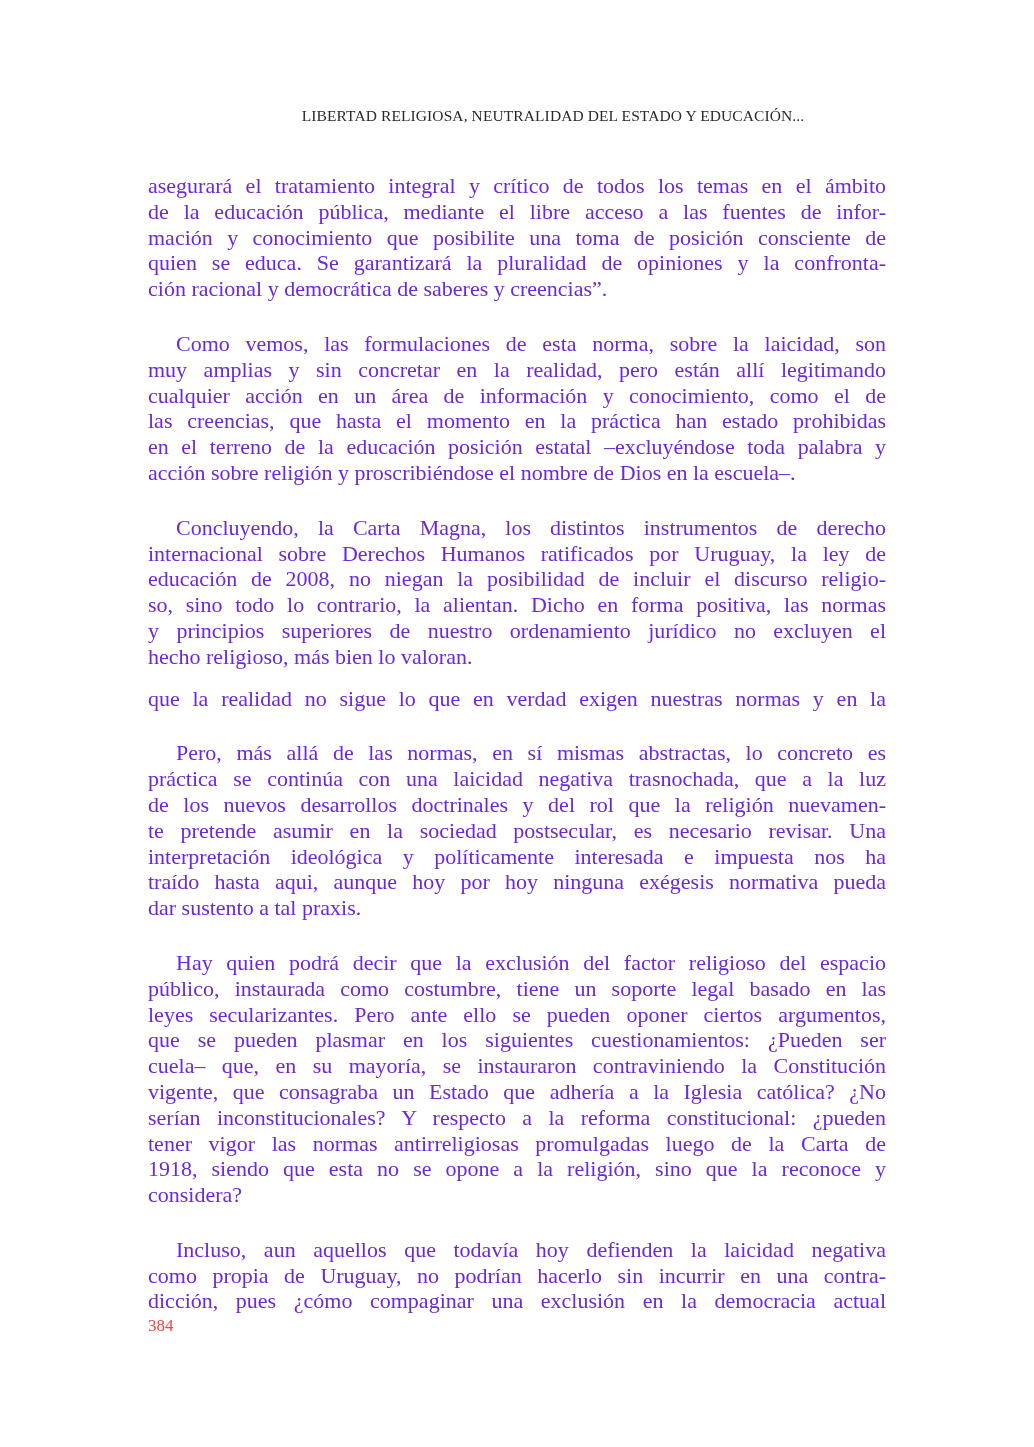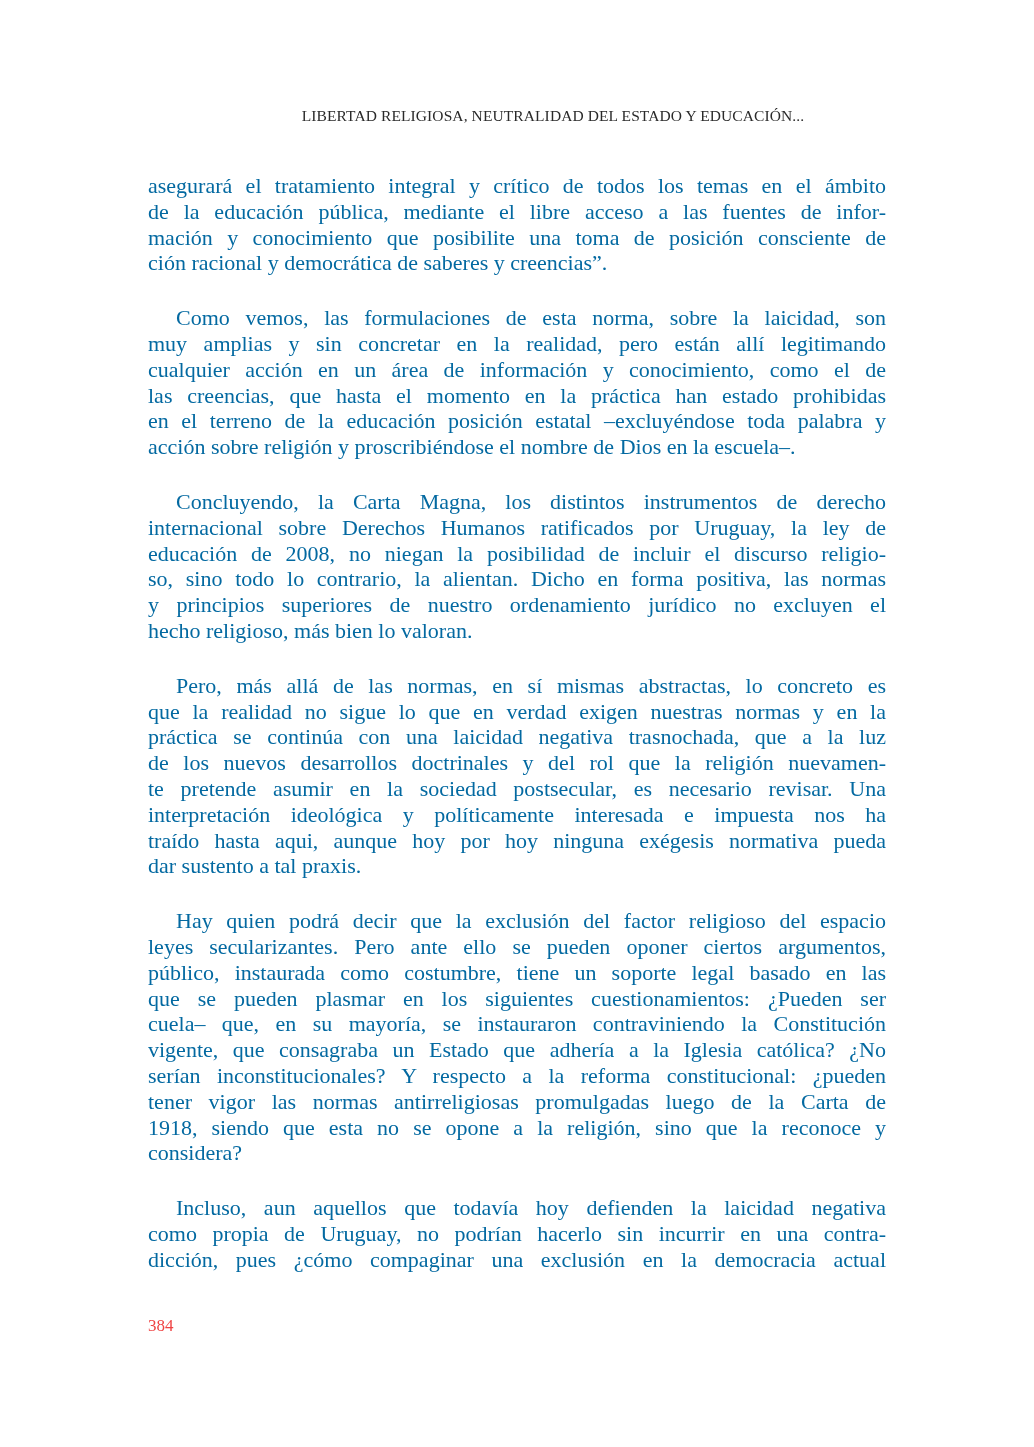--- a/index.html
+++ b/index.html
@@ -7,21 +7,21 @@
     .page { position: absolute; left: 0; top: 0; width: 1034px; height: 1447px; background: #ffffff; }
     .running-head {
       position: absolute; left: 0; width: 1034px; top: 107px;
       text-align: center;
       font-family: "Liberation Serif", serif;
       font-size: 15.5px; color: #2a2a2a; letter-spacing: 0.1px; padding-left: 36px;
     }
     .body-text {
       position: absolute; left: 148px; top: 173px; width: 738px;
       font-family: "Liberation Serif", serif;
-      font-size: 22px; line-height: 25.8px; color: #0369a1;
+      font-size: 22px; line-height: 25.8px; color: #6d28d9;
       text-align: justify;
     }
     .line { display: block; text-align: justify; text-align-last: justify; white-space: nowrap; height: 25.8px; }
     .line.last { text-align-last: left; }
     .line.indent { padding-left: 28px; margin-top: 29px; }
     .para { margin: 0 0 16px 0; }
     .folio {
       position: absolute; left: 148px; top: 1316px;
       font-family: "Liberation Serif", serif;
       font-size: 17px; color: #ef4444;
@@ -31,52 +31,53 @@
 <body>
 
 <div class="page">
   <div class="running-head">LIBERTAD RELIGIOSA, NEUTRALIDAD DEL ESTADO Y EDUCACIÓN...</div>
 
   <div class="body-text" id="body-text">
       <div class="para">
         <span class="line">asegurará el tratamiento integral y crítico de todos los temas en el ámbito</span>
         <span class="line">de la educación pública, mediante el libre acceso a las fuentes de infor-</span>
         <span class="line">mación y conocimiento que posibilite una toma de posición consciente de</span>
+        <span class="line">quien se educa. Se garantizará la pluralidad de opiniones y la confronta-</span>
         <span class="line last">ción racional y democrática de saberes y creencias”.</span>
       </div>
       <div class="para">
         <span class="line indent">Como vemos, las formulaciones de esta norma, sobre la laicidad, son</span>
         <span class="line">muy amplias y sin concretar en la realidad, pero están allí legitimando</span>
         <span class="line">cualquier acción en un área de información y conocimiento, como el de</span>
         <span class="line">las creencias, que hasta el momento en la práctica han estado prohibidas</span>
         <span class="line">en el terreno de la educación posición estatal –excluyéndose toda palabra y</span>
         <span class="line last">acción sobre religión y proscribiéndose el nombre de Dios en la escuela–.</span>
       </div>
       <div class="para">
         <span class="line indent">Concluyendo, la Carta Magna, los distintos instrumentos de derecho</span>
         <span class="line">internacional sobre Derechos Humanos ratificados por Uruguay, la ley de</span>
         <span class="line">educación de 2008, no niegan la posibilidad de incluir el discurso religio-</span>
         <span class="line">so, sino todo lo contrario, la alientan. Dicho en forma positiva, las normas</span>
         <span class="line">y principios superiores de nuestro ordenamiento jurídico no excluyen el</span>
         <span class="line last">hecho religioso, más bien lo valoran.</span>
       </div>
       <div class="para">
+        <span class="line">que la realidad no sigue lo que en verdad exigen nuestras normas y en la</span>
         <span class="line indent">Pero, más allá de las normas, en sí mismas abstractas, lo concreto es</span>
-        <span class="line">que la realidad no sigue lo que en verdad exigen nuestras normas y en la</span>
         <span class="line">práctica se continúa con una laicidad negativa trasnochada, que a la luz</span>
         <span class="line">de los nuevos desarrollos doctrinales y del rol que la religión nuevamen-</span>
         <span class="line">te pretende asumir en la sociedad postsecular, es necesario revisar. Una</span>
         <span class="line">interpretación ideológica y políticamente interesada e impuesta nos ha</span>
         <span class="line">traído hasta aqui, aunque hoy por hoy ninguna exégesis normativa pueda</span>
         <span class="line last">dar sustento a tal praxis.</span>
       </div>
       <div class="para">
         <span class="line indent">Hay quien podrá decir que la exclusión del factor religioso del espacio</span>
+        <span class="line">público, instaurada como costumbre, tiene un soporte legal basado en las</span>
         <span class="line">leyes secularizantes. Pero ante ello se pueden oponer ciertos argumentos,</span>
-        <span class="line">público, instaurada como costumbre, tiene un soporte legal basado en las</span>
         <span class="line">que se pueden plasmar en los siguientes cuestionamientos: ¿Pueden ser</span>
         <span class="line">cuela– que, en su mayoría, se instauraron contraviniendo la Constitución</span>
         <span class="line">vigente, que consagraba un Estado que adhería a la Iglesia católica? ¿No</span>
         <span class="line">serían inconstitucionales? Y respecto a la reforma constitucional: ¿pueden</span>
         <span class="line">tener vigor las normas antirreligiosas promulgadas luego de la Carta de</span>
         <span class="line">1918, siendo que esta no se opone a la religión, sino que la reconoce y</span>
         <span class="line last">considera?</span>
       </div>
       <div class="para">
         <span class="line indent">Incluso, aun aquellos que todavía hoy defienden la laicidad negativa</span>

